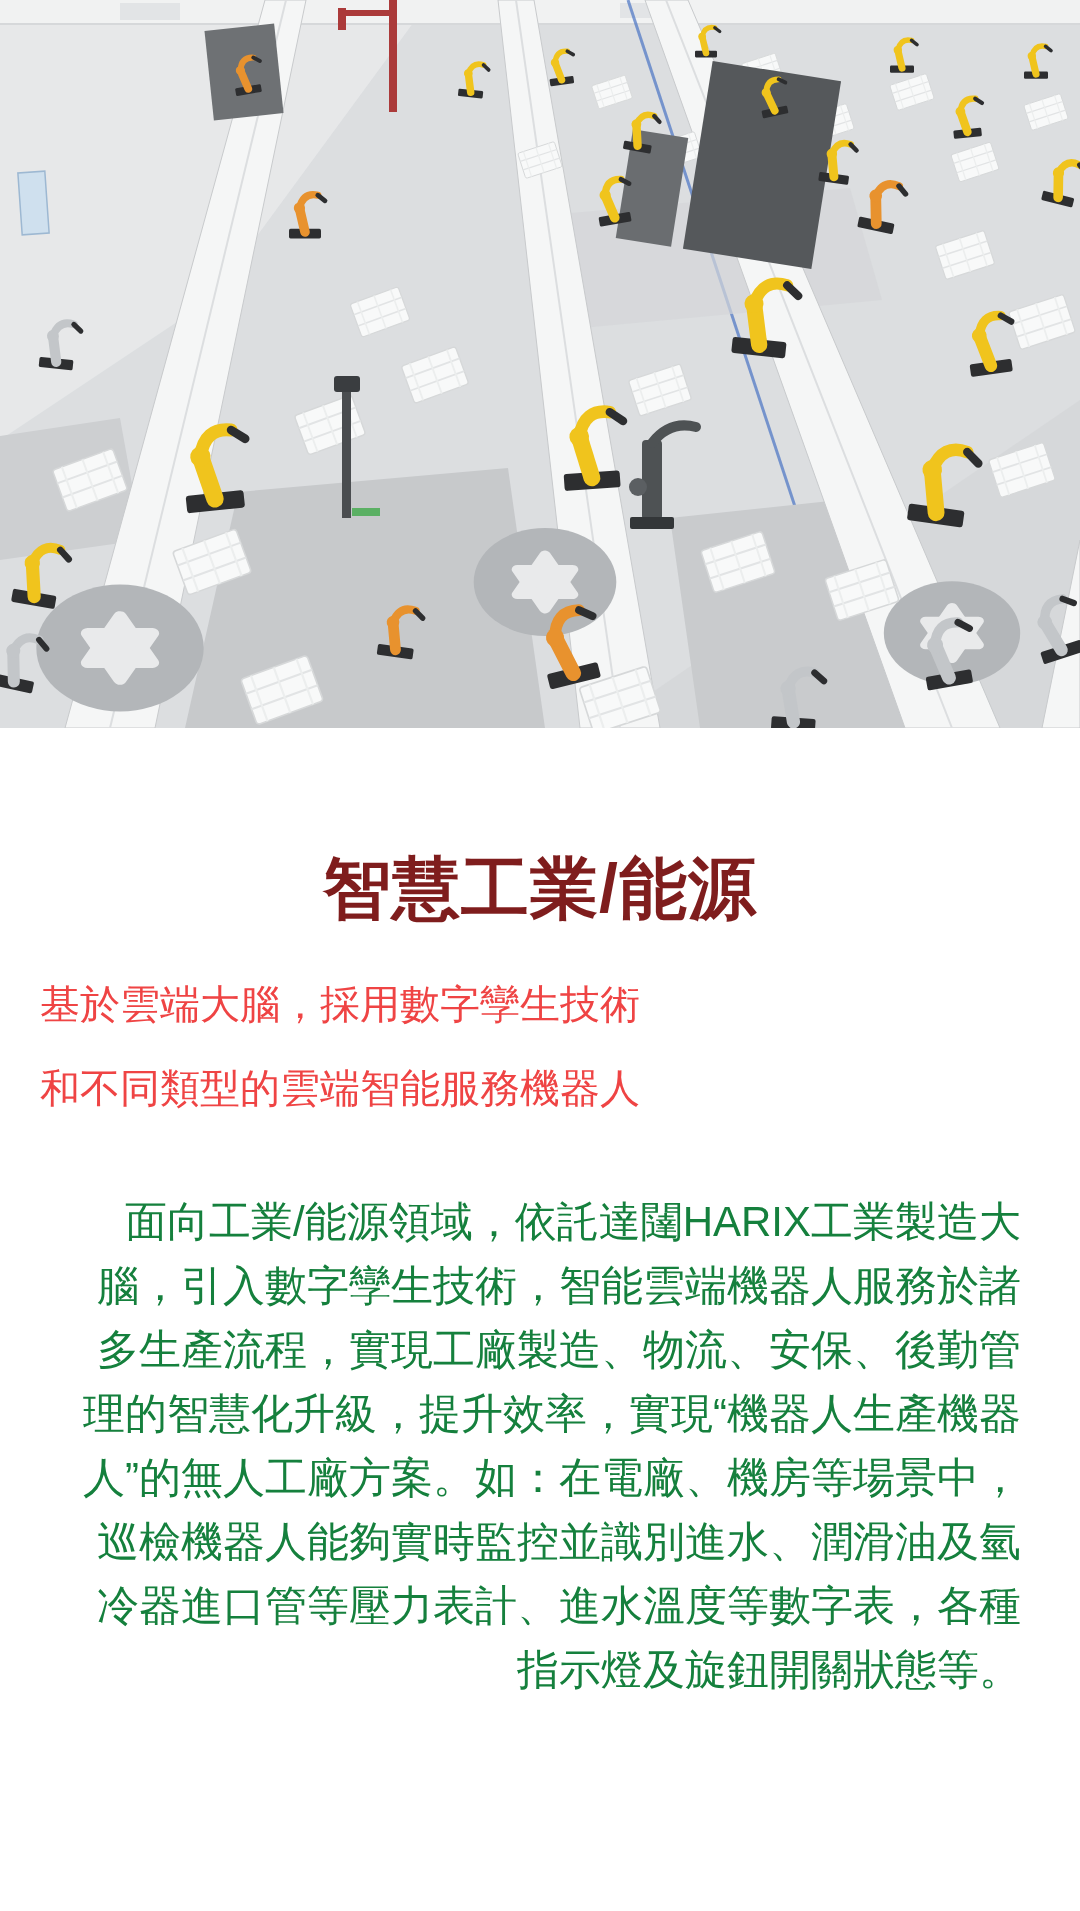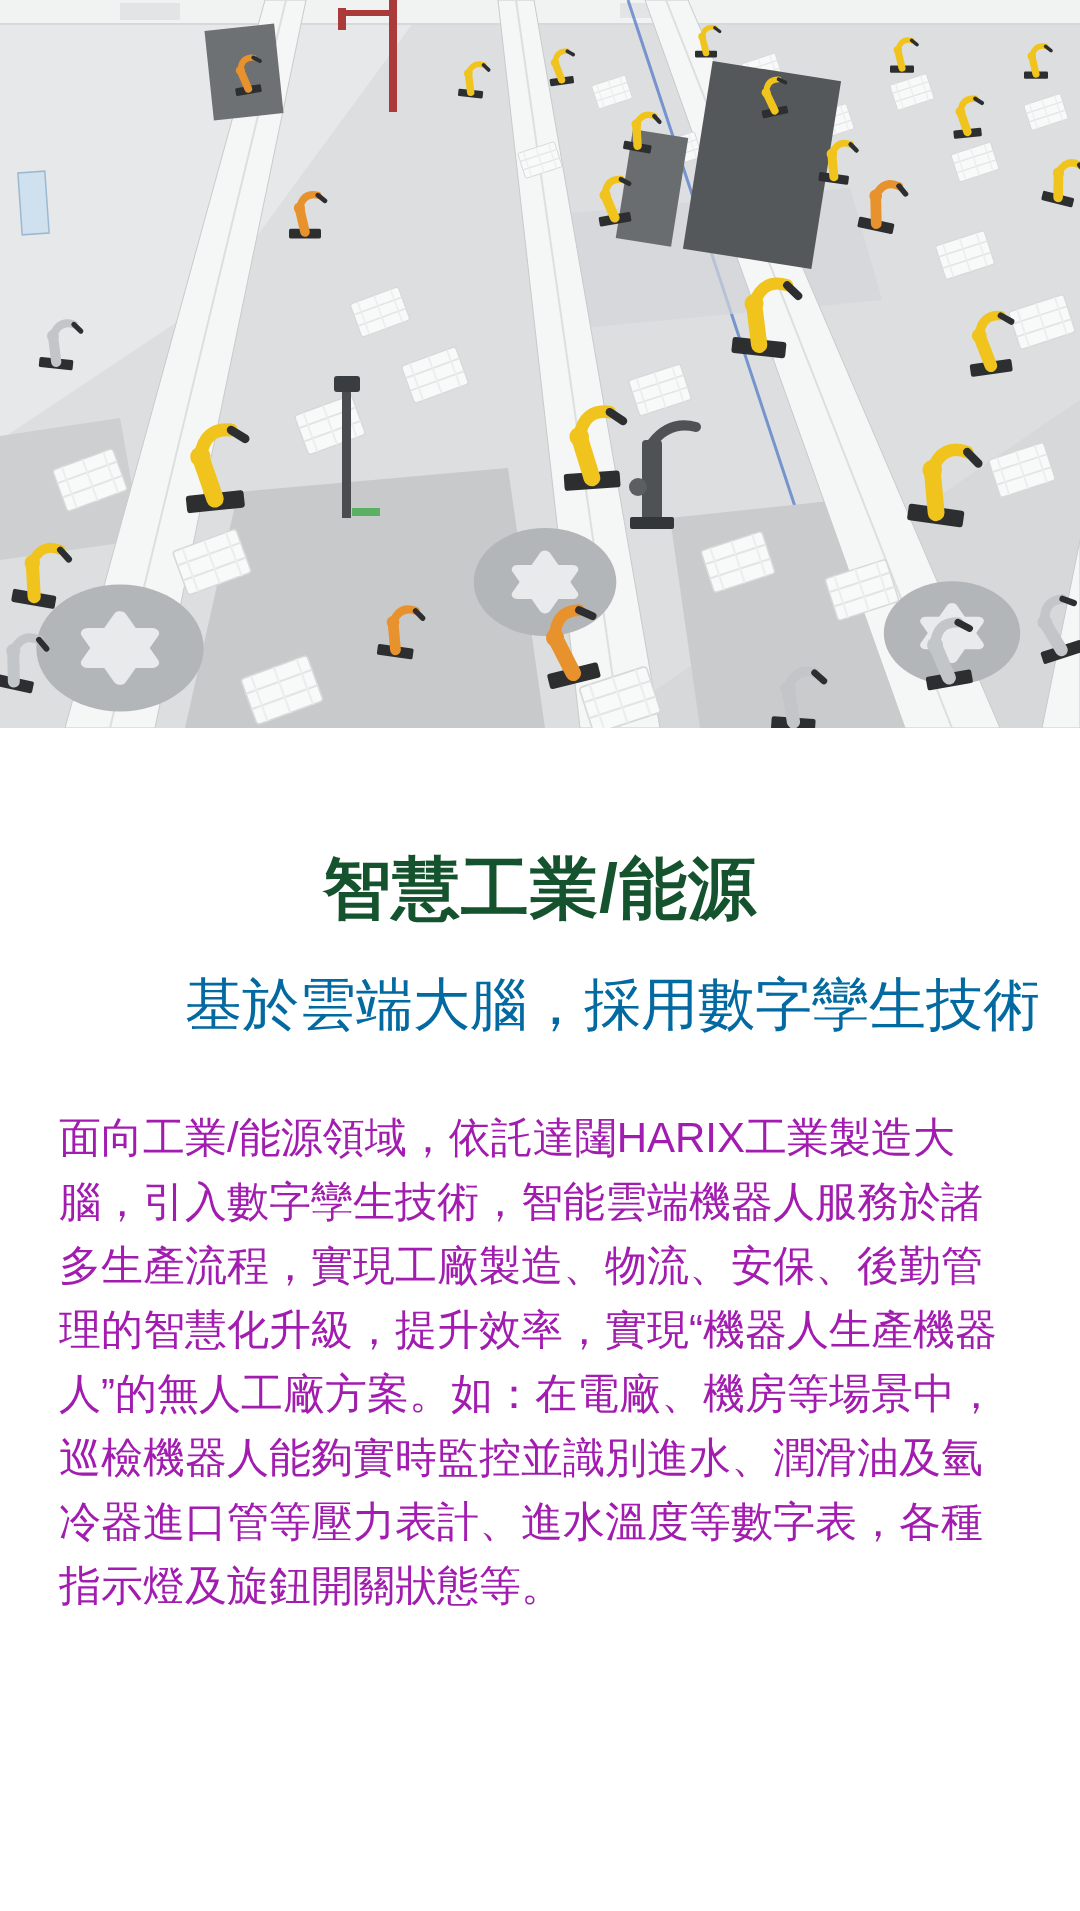--- a/index.html
+++ b/index.html
@@ -14,42 +14,42 @@
     background:#dfe0e2;
     overflow:hidden;
     position:relative;
   }
   .hero svg{display:block;}
   .title{
     margin:125px 0 0 0;
     text-align:center;
     font-size:68px;
     font-weight:600;
-    color:#14532d;
+    color:#7f1d1d;
     line-height:1.05;
     letter-spacing:1px;
   }
   .subtitle{
     margin:38px auto 0 auto;
     width:1000px;
-    text-align:right;
-    font-size:57px;
+    text-align:left;
+    font-size:40px;
     font-weight:400;
-    color:#0369a1;
+    color:#ef4444;
     line-height:84px;
   }
   .subtitle span{display:block;}
   .body-text{
     margin:60px auto 0 auto;
     width:962px;
     font-size:42px;
     font-weight:400;
-    color:#a21caf;
+    color:#15803d;
     line-height:64px;
-    text-align:left;
+    text-align:right;
   }
 </style>
 </head>
 <body>
 
 <div class="hero">
   <svg width="1080" height="728" viewBox="0 0 1080 728">
     <defs>
       <g id="robot">
         <rect x="-20" y="16" width="40" height="12" rx="2" fill="#2d2e30"></rect>
@@ -195,15 +195,16 @@
       <rect x="-22" y="2" width="44" height="12" rx="2" fill="#333638"></rect>
       <circle cx="-14" cy="-28" r="9" fill="#5b5f62"></circle>
     </g>
   </svg>
 </div>
 
 <h1 class="title">智慧工業/能源</h1>
 
 <p class="subtitle">
   <span>基於雲端大腦，採用數字孿生技術</span>
+  <span>和不同類型的雲端智能服務機器人</span>
 </p>
 
 <p class="body-text">面向工業/能源領域，依託達闥HARIX工業製造大腦，引入數字孿生技術，智能雲端機器人服務於諸多生產流程，實現工廠製造、物流、安保、後勤管理的智慧化升級，提升效率，實現“機器人生產機器人”的無人工廠方案。如：在電廠、機房等場景中，巡檢機器人能夠實時監控並識別進水、潤滑油及氫冷器進口管等壓力表計、進水溫度等數字表，各種指示燈及旋鈕開關狀態等。</p>
 
 </body></html>

